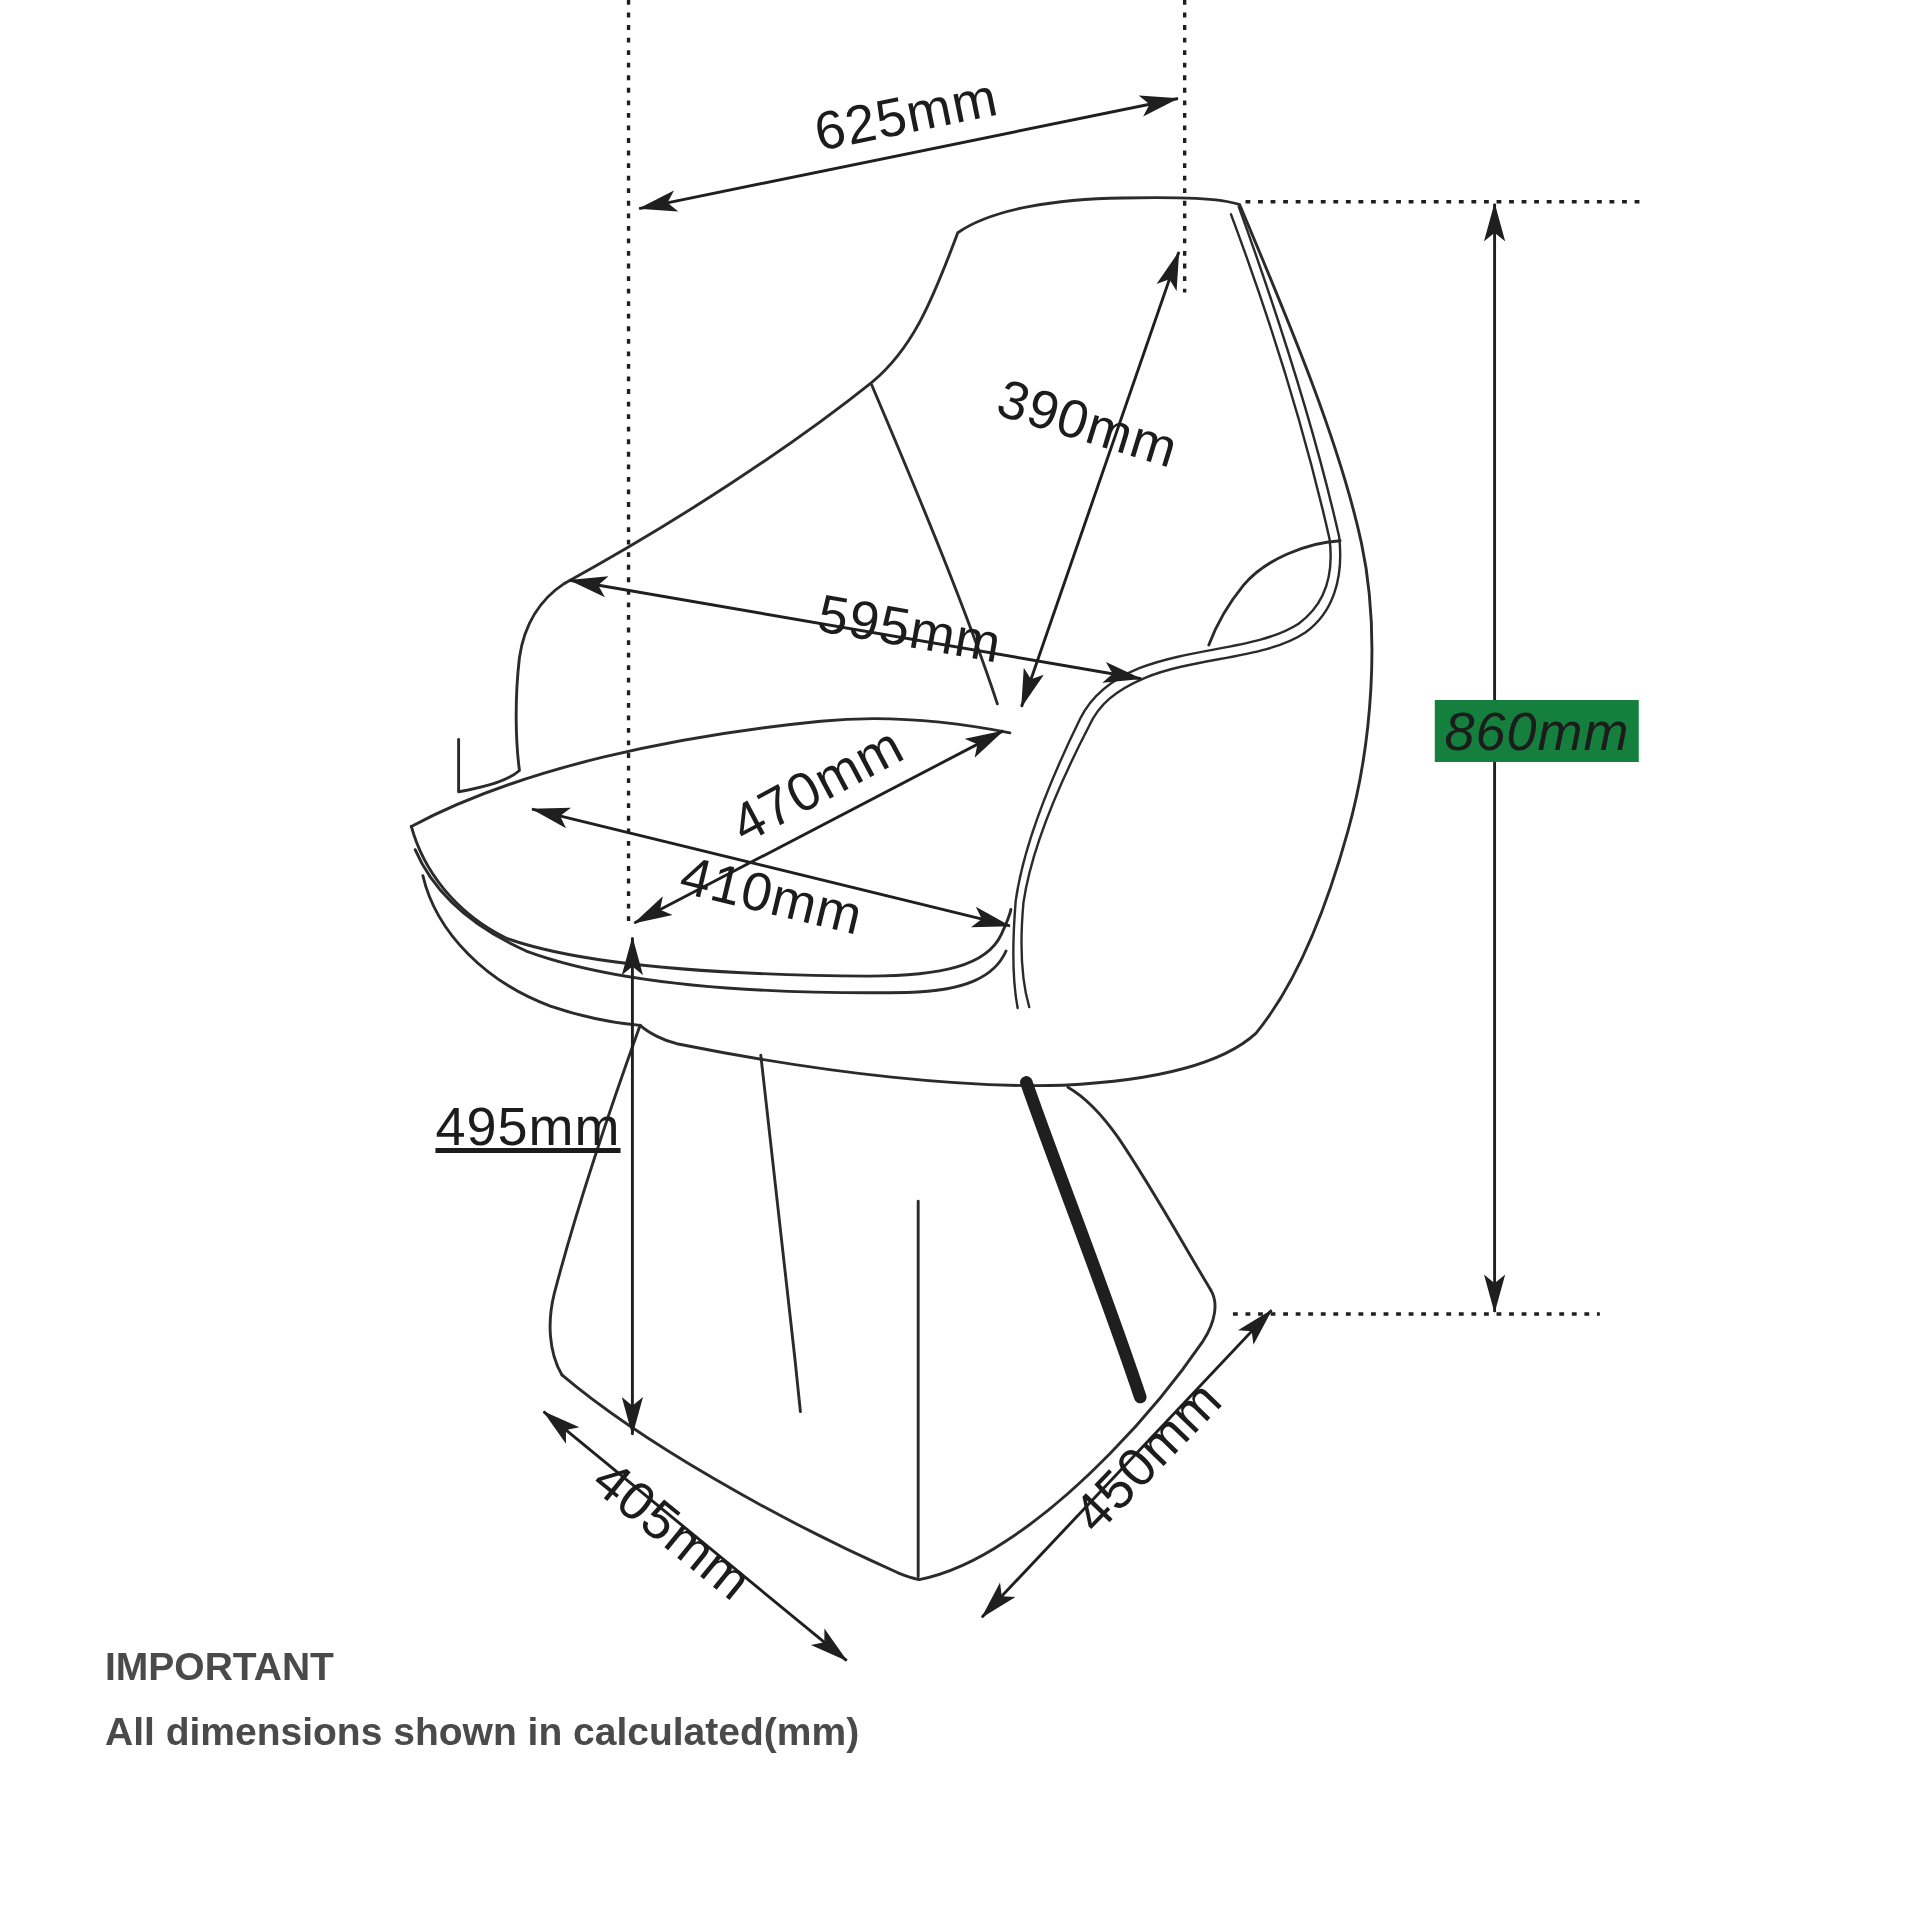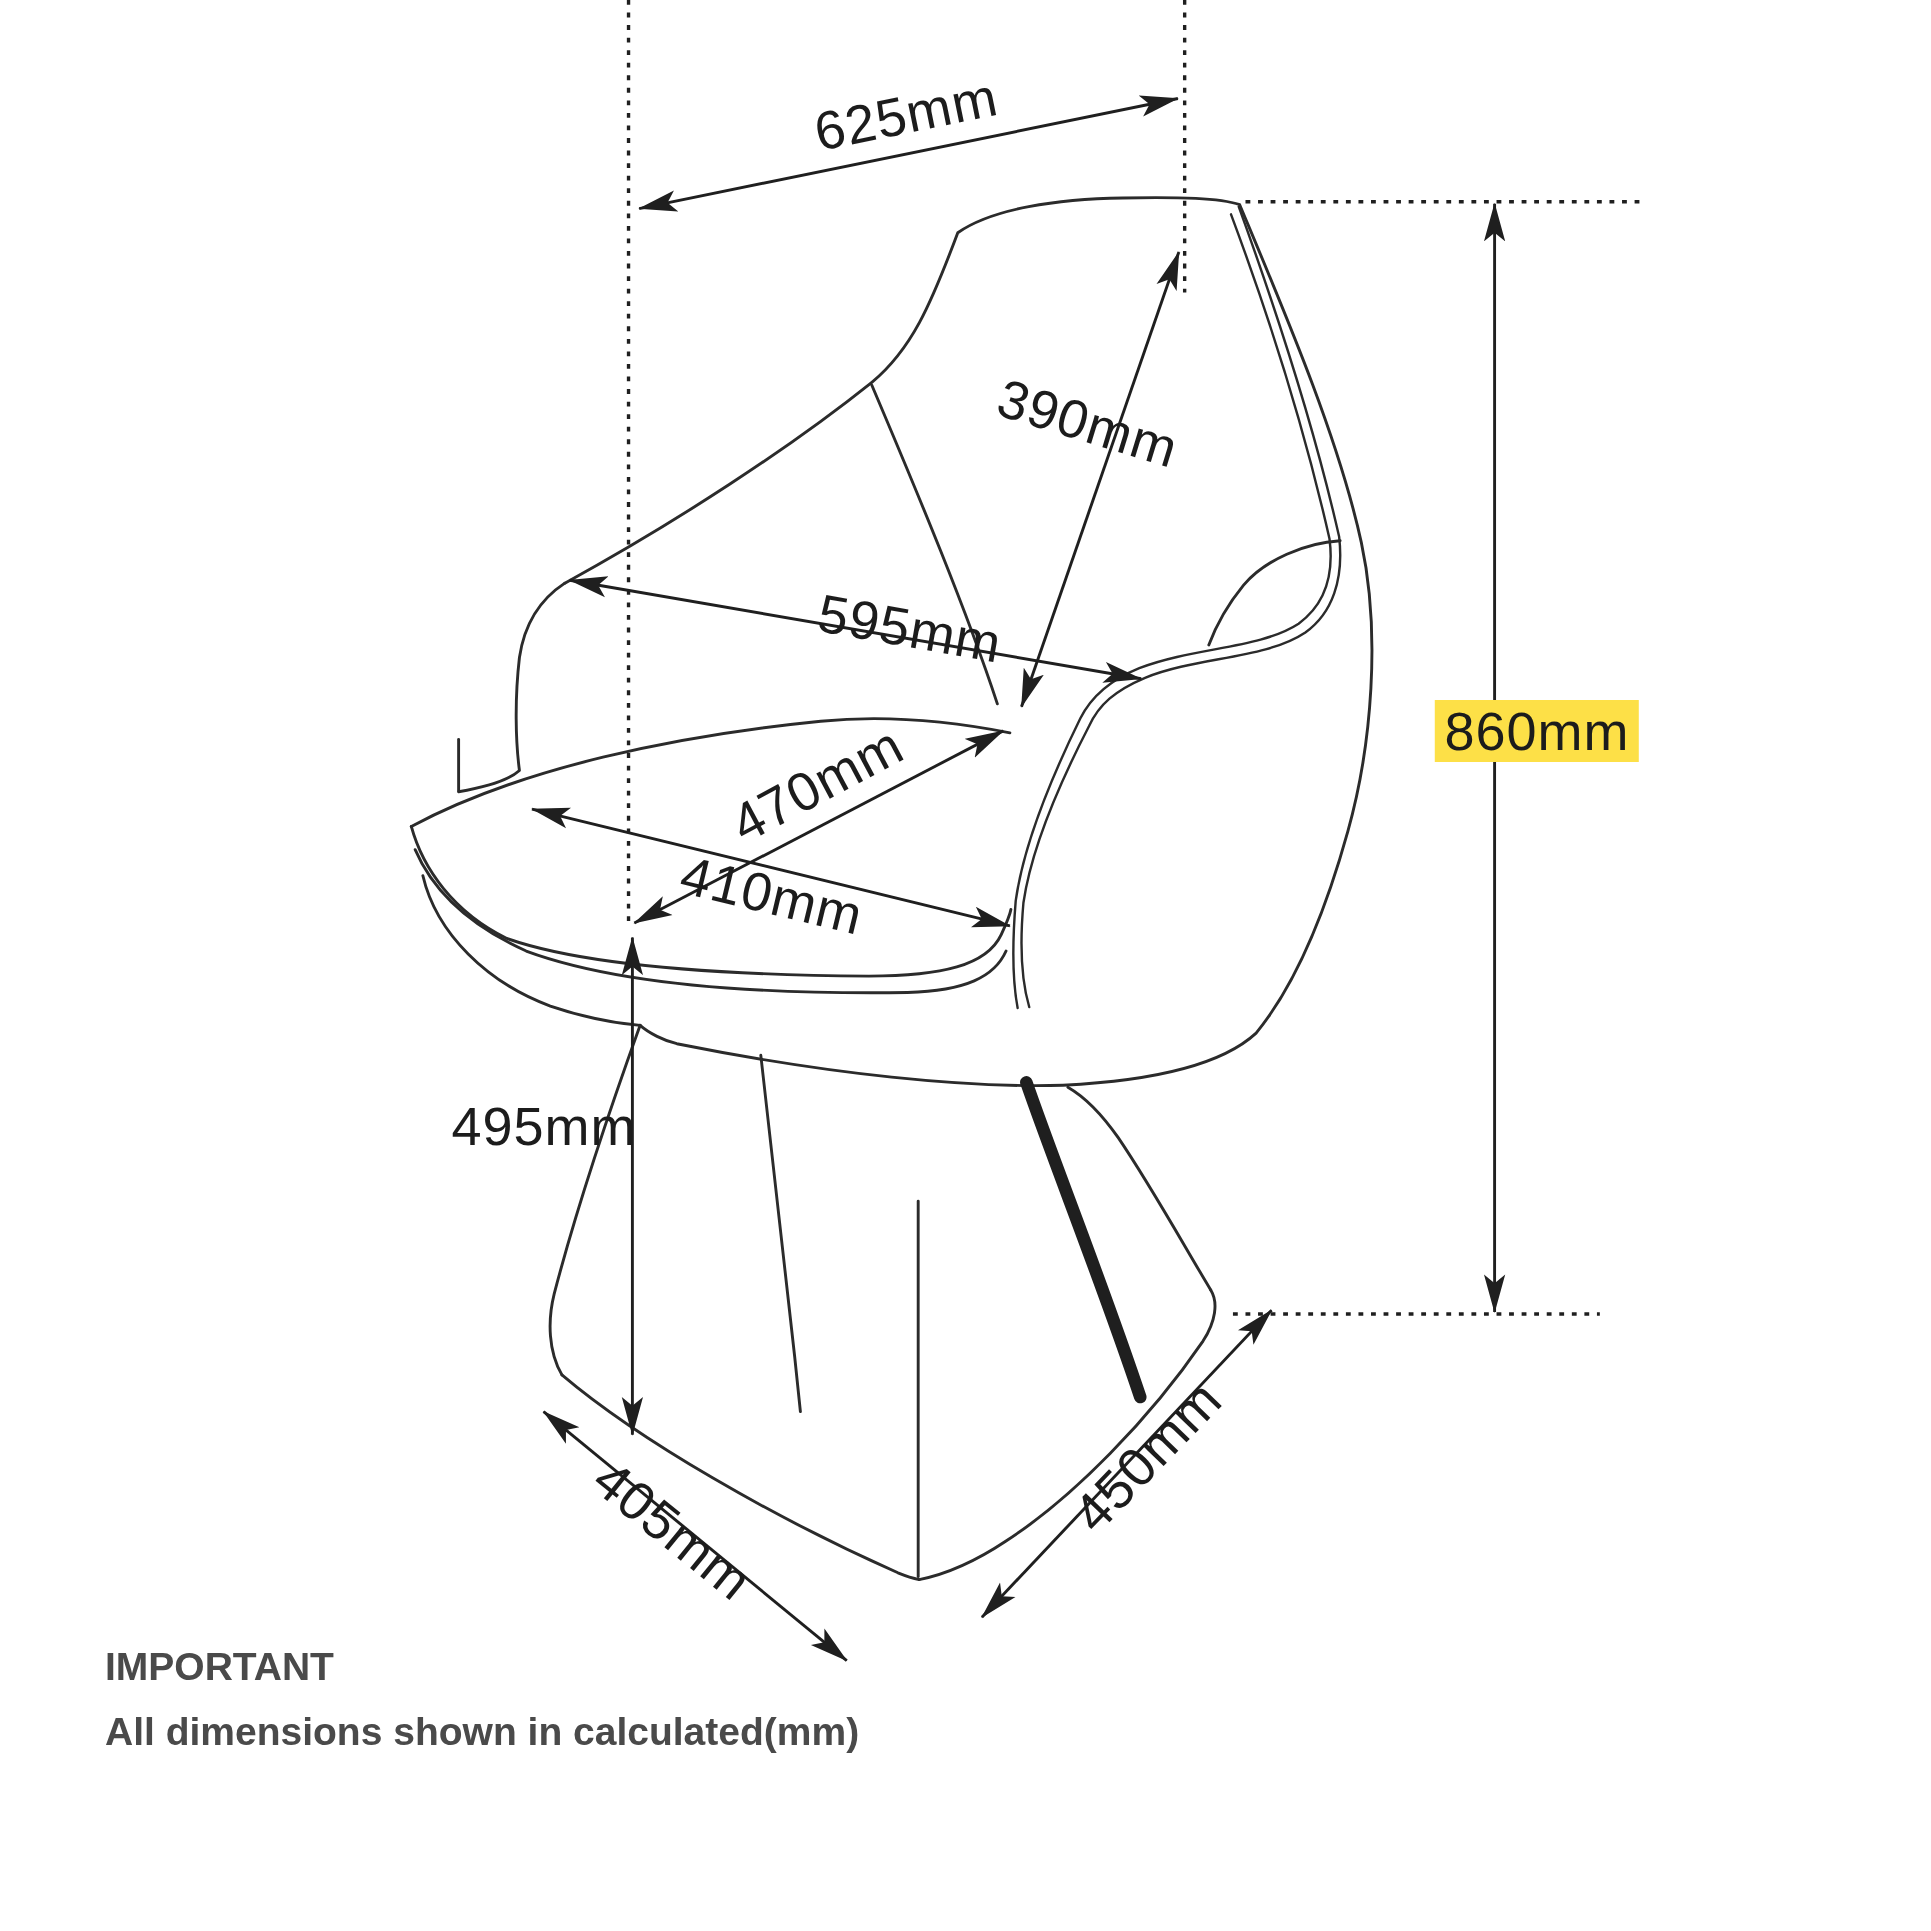--- a/index.html
+++ b/index.html
@@ -13,21 +13,21 @@
   .drawing-svg{position:absolute;left:0;top:0;}
   .dim-label{
     position:absolute;
     font-size:54px;
     font-weight:400;
     color:#1c1c1c;
     white-space:nowrap;
     letter-spacing:1px;
     transform:translate(-50%,-50%);
   }
-  .dim-label.bg{background:#fde047;padding:0 9.7px;}
+  .dim-label.bg{background:#15803d;padding:0 9.7px;font-style:italic;}
   .r-n11{transform:translate(-50%,-50%) rotate(-11.5deg);}
   .r-p17{transform:translate(-50%,-50%) rotate(17deg);}
   .r-p10{transform:translate(-50%,-50%) rotate(10deg);}
   .r-n28{transform:translate(-50%,-50%) rotate(-28deg);}
   .r-p13{transform:translate(-50%,-50%) rotate(13.5deg);}
   .r-p39{transform:translate(-50%,-50%) rotate(39deg);}
   .r-n46{transform:translate(-50%,-50%) rotate(-46deg);}
   .notes{
     position:absolute;
     left:92px;
@@ -123,21 +123,21 @@
   <div class="dim-label r-p17" style="left:1088px;top:423px;">390mm</div>
 
   <div class="dim-label r-p10" style="left:910px;top:628px;">595mm</div>
 
   <div class="dim-label r-n28" style="left:817px;top:784px;">470mm</div>
 
   <div class="dim-label r-p13" style="left:772px;top:895px;">410mm</div>
 
   <div class="dim-label bg" style="left:1537px;top:731px;">860mm</div>
 
-  <div class="dim-label" style="left:544px;top:1126px;">495mm</div>
+  <div class="dim-label" style="left:528px;top:1126px;text-decoration:underline;">495mm</div>
 
   <div class="dim-label r-p39" style="left:673px;top:1530px;">405mm</div>
 
   <div class="dim-label r-n46" style="left:1147px;top:1456px;">450mm</div>
 
   <div class="notes">
     <div>IMPORTANT</div>
     <div>All dimensions shown in calculated(mm)</div>
   </div>
 

